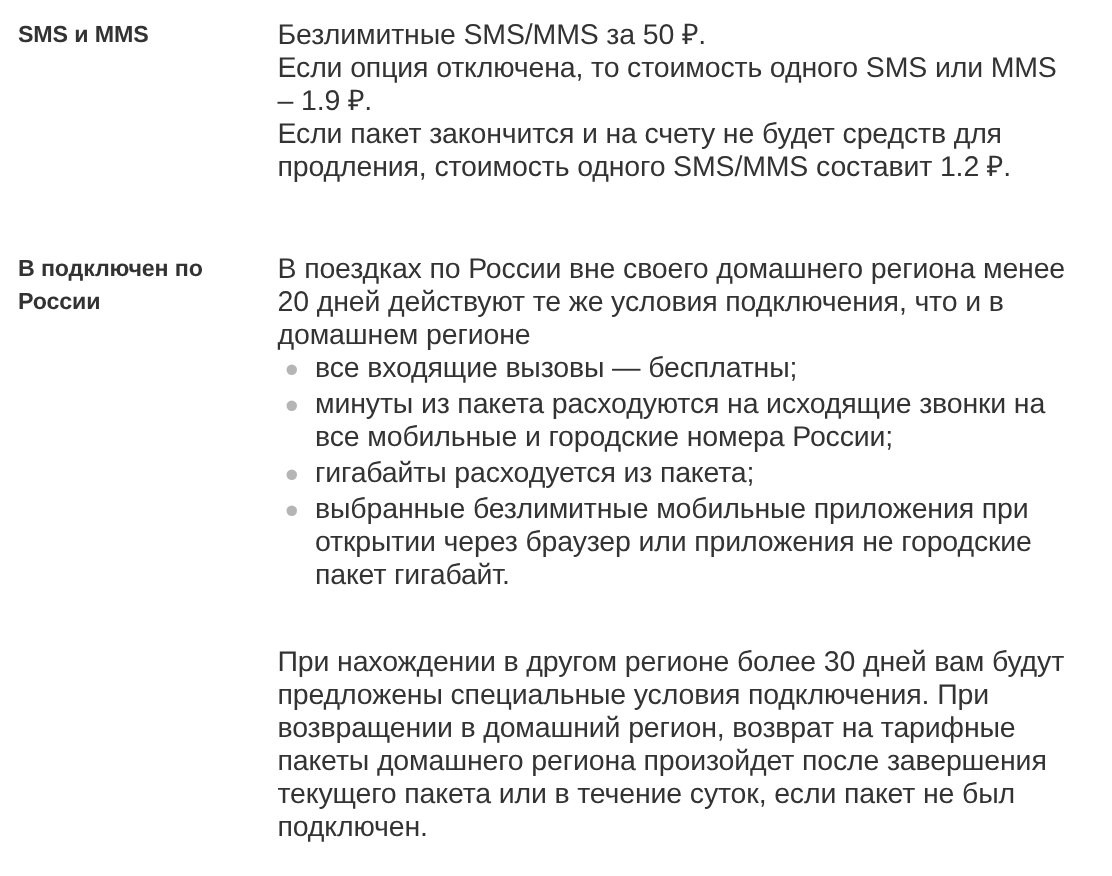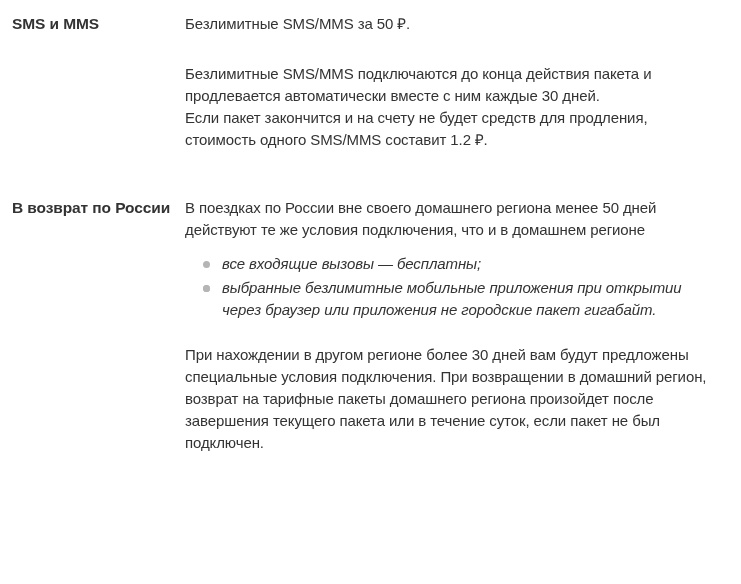--- a/index.html
+++ b/index.html
@@ -22,33 +22,32 @@
     align-items: start;
   }
   .row-label {
     font-size: 15.5px;
     font-weight: bold;
     line-height: 22px;
     padding-right: 12px;
     letter-spacing: -0.1px;
   }
   .row-content {
-    font-size: 15px;
+    font-size: 19px;
     line-height: 22px;
     letter-spacing: -0.1px;
   }
   .text-line { margin: 0; }
   .gap-lg { margin-top: 28px; }
-  .gap-md { margin-top: 23px; }
+  .gap-md { margin-top: 36px; }
   .section-gap { margin-top: 46px; }
   ul.bullets {
     list-style: none;
-    margin: 12px;
+    margin: 0;
     padding: 0;
-    font-style: italic;
   }
   ul.bullets li {
     position: relative;
     padding-left: 25px;
   }
   ul.bullets li + li { margin-top: 2px; }
   .bullet-dot {
     position: absolute;
     left: 6px;
     top: 8px;
@@ -60,36 +59,41 @@
 </style>
 </head>
 <body style="--text-color: #333333; --bullet-color: #b5b5b5; background: rgb(255, 255, 255);">
 
 <div class="page">
 
   <section class="row">
     <div class="row-label">SMS и MMS</div>
     <div class="row-content">
       <p class="text-line">Безлимитные SMS/MMS за 50 ₽.</p>
-      <p class="text-line gap-lg">Безлимитные SMS/MMS подключаются до конца действия пакета и продлевается автоматически вместе с ним каждые 30 дней.</p>
+      <p class="text-line">Если опция отключена, то стоимость одного SMS или MMS – 1.9 ₽.</p>
       <p class="text-line">Если пакет закончится и на счету не будет средств для продления, стоимость одного SMS/MMS составит 1.2 ₽.</p>
     </div>
   </section>
 
   <section class="row section-gap">
-    <div class="row-label">В возврат по России</div>
+    <div class="row-label">В подключен по России</div>
     <div class="row-content">
-      <p class="text-line">В поездках по России вне своего домашнего региона менее 50 дней действуют те же условия подключения, что и в домашнем регионе</p>
+      <p class="text-line">В поездках по России вне своего домашнего региона менее 20 дней действуют те же условия подключения, что и в домашнем регионе</p>
       <ul class="bullets">
         <li>
           <span class="bullet-dot"></span>
           <span>все входящие вызовы — бесплатны;</span>
         </li>
         <li>
           <span class="bullet-dot"></span>
+          <span>минуты из пакета расходуются на исходящие звонки на все мобильные и городские номера России;</span>
+        </li>
+        <li>
+          <span class="bullet-dot"></span>
+          <span>гигабайты расходуется из пакета;</span>
         </li>
         <li>
           <span class="bullet-dot"></span>
           <span>выбранные безлимитные мобильные приложения при открытии через браузер или приложения не городские пакет гигабайт.</span>
         </li>
       </ul>
       <p class="text-line gap-md">При нахождении в другом регионе более 30 дней вам будут предложены специальные условия подключения. При возвращении в домашний регион, возврат на тарифные пакеты домашнего региона произойдет после завершения текущего пакета или в течение суток, если пакет не был подключен.</p>
     </div>
   </section>
 

